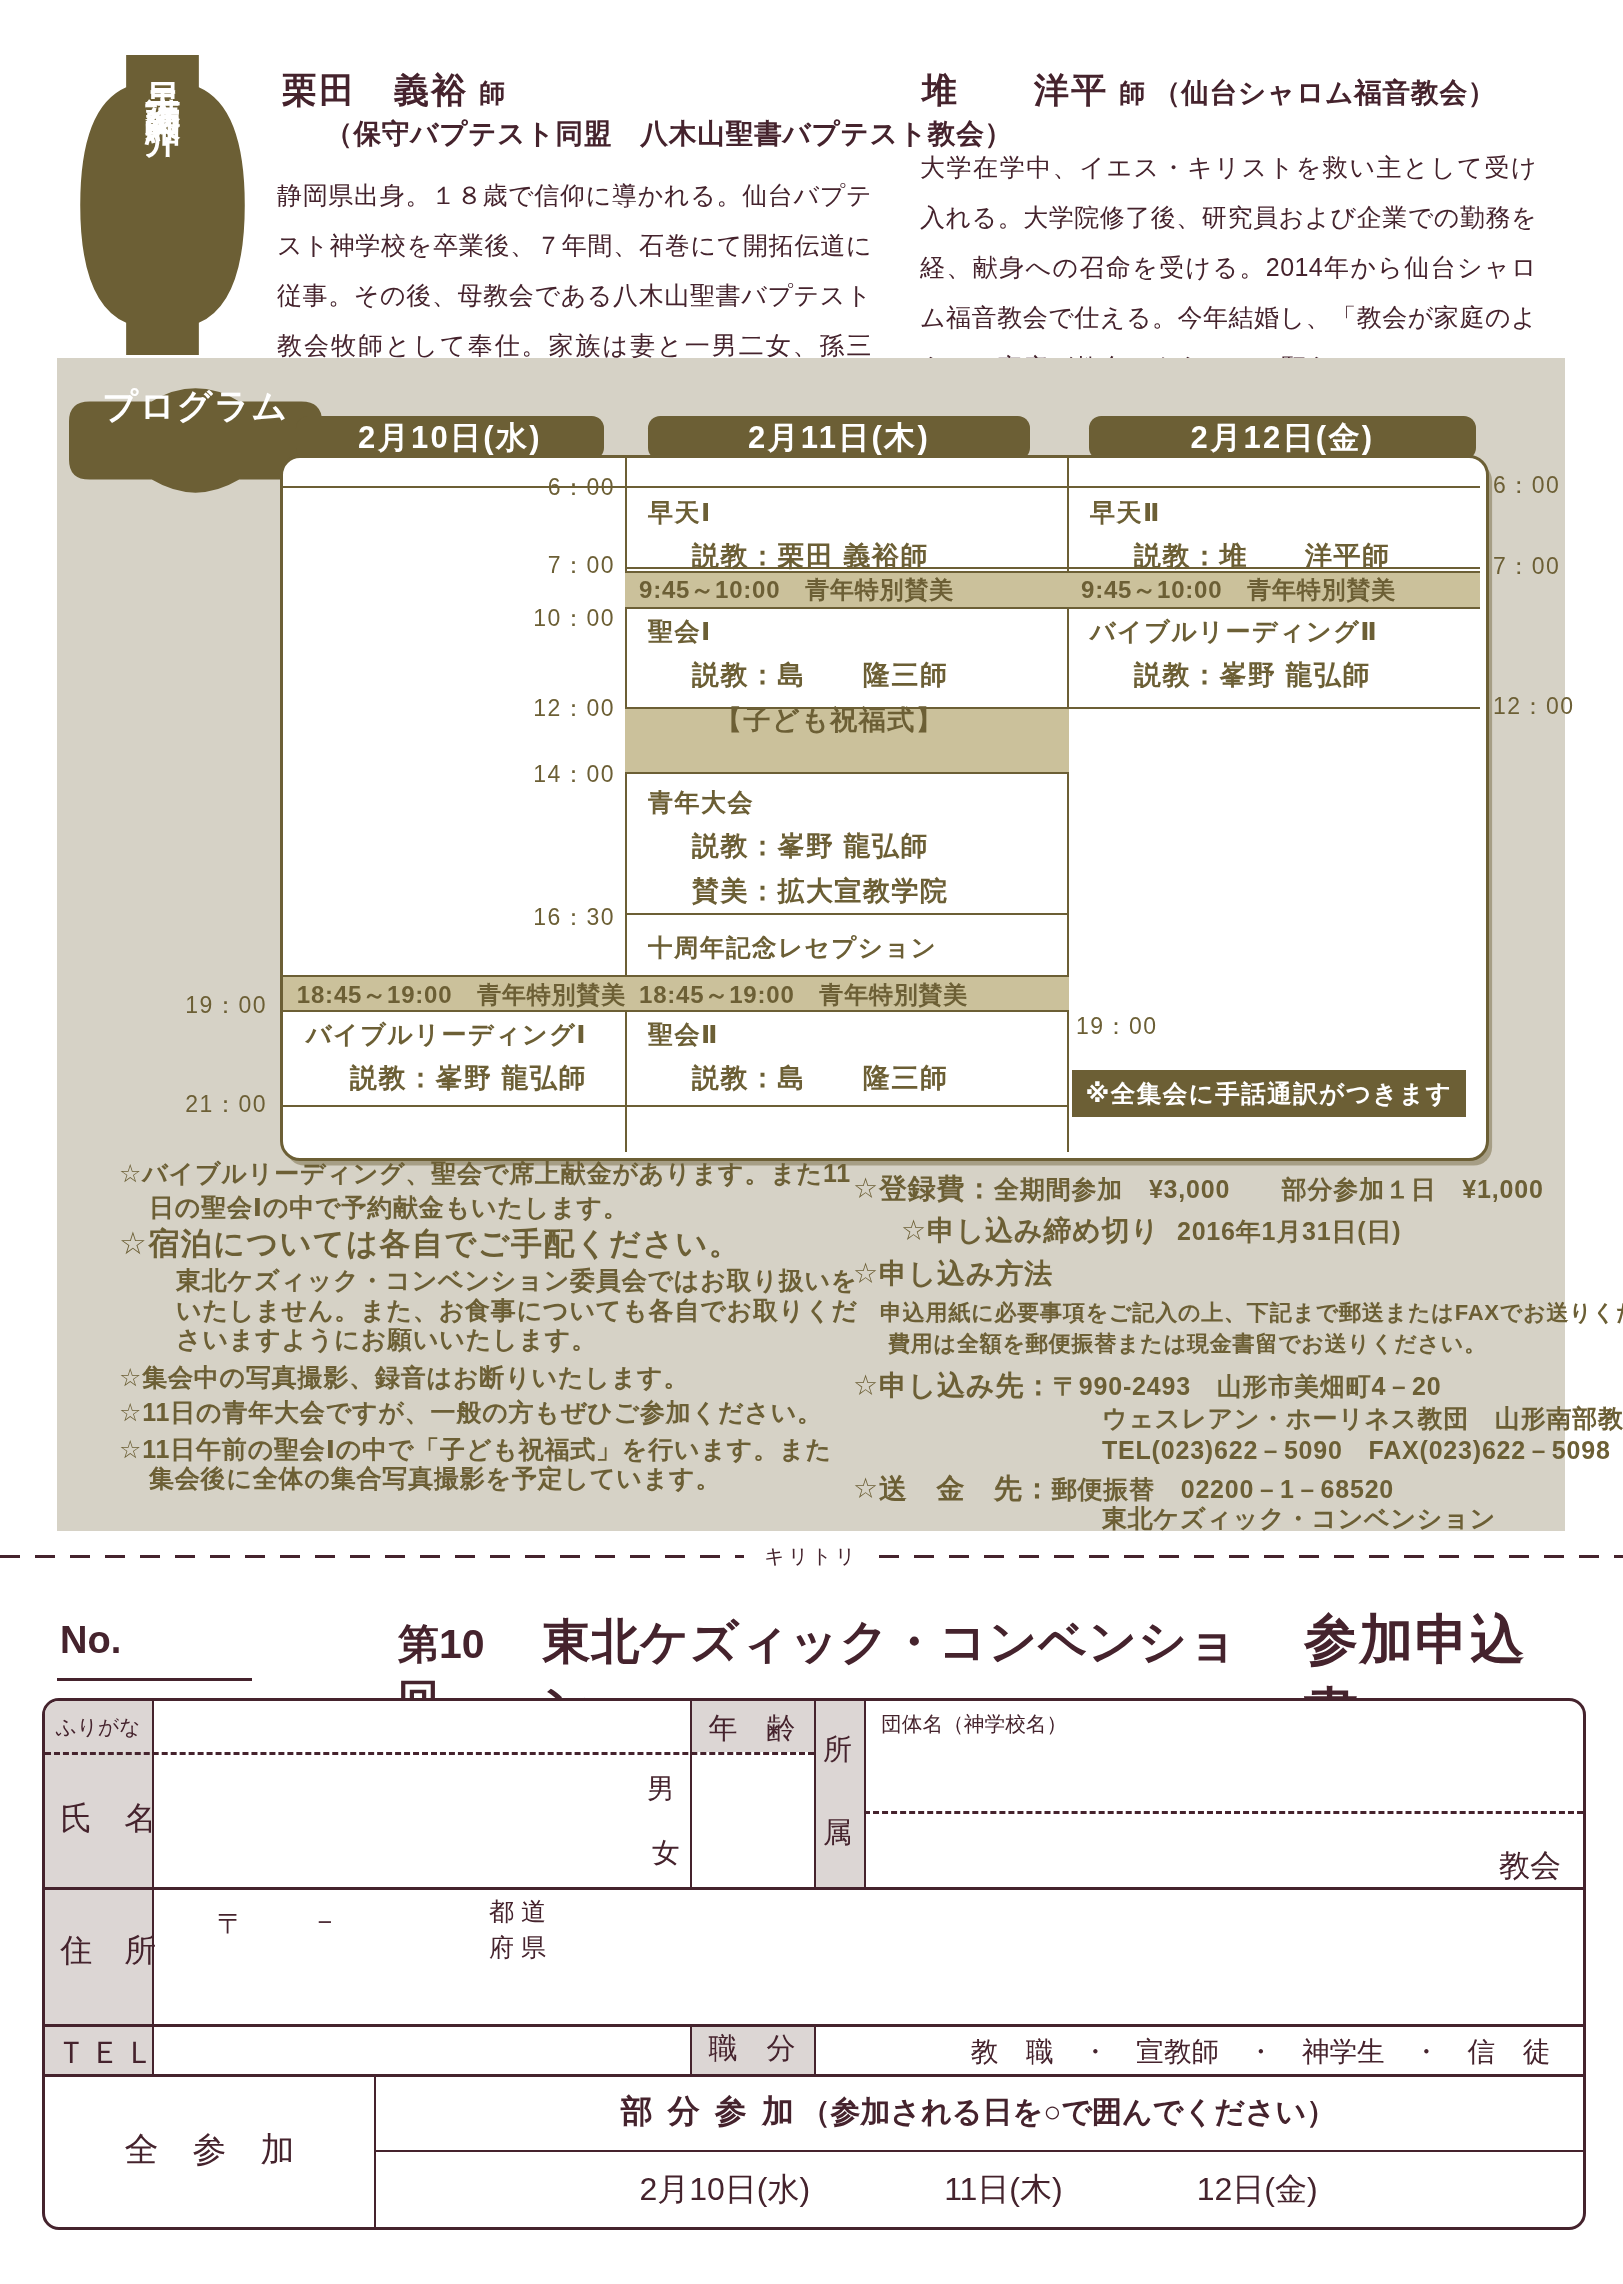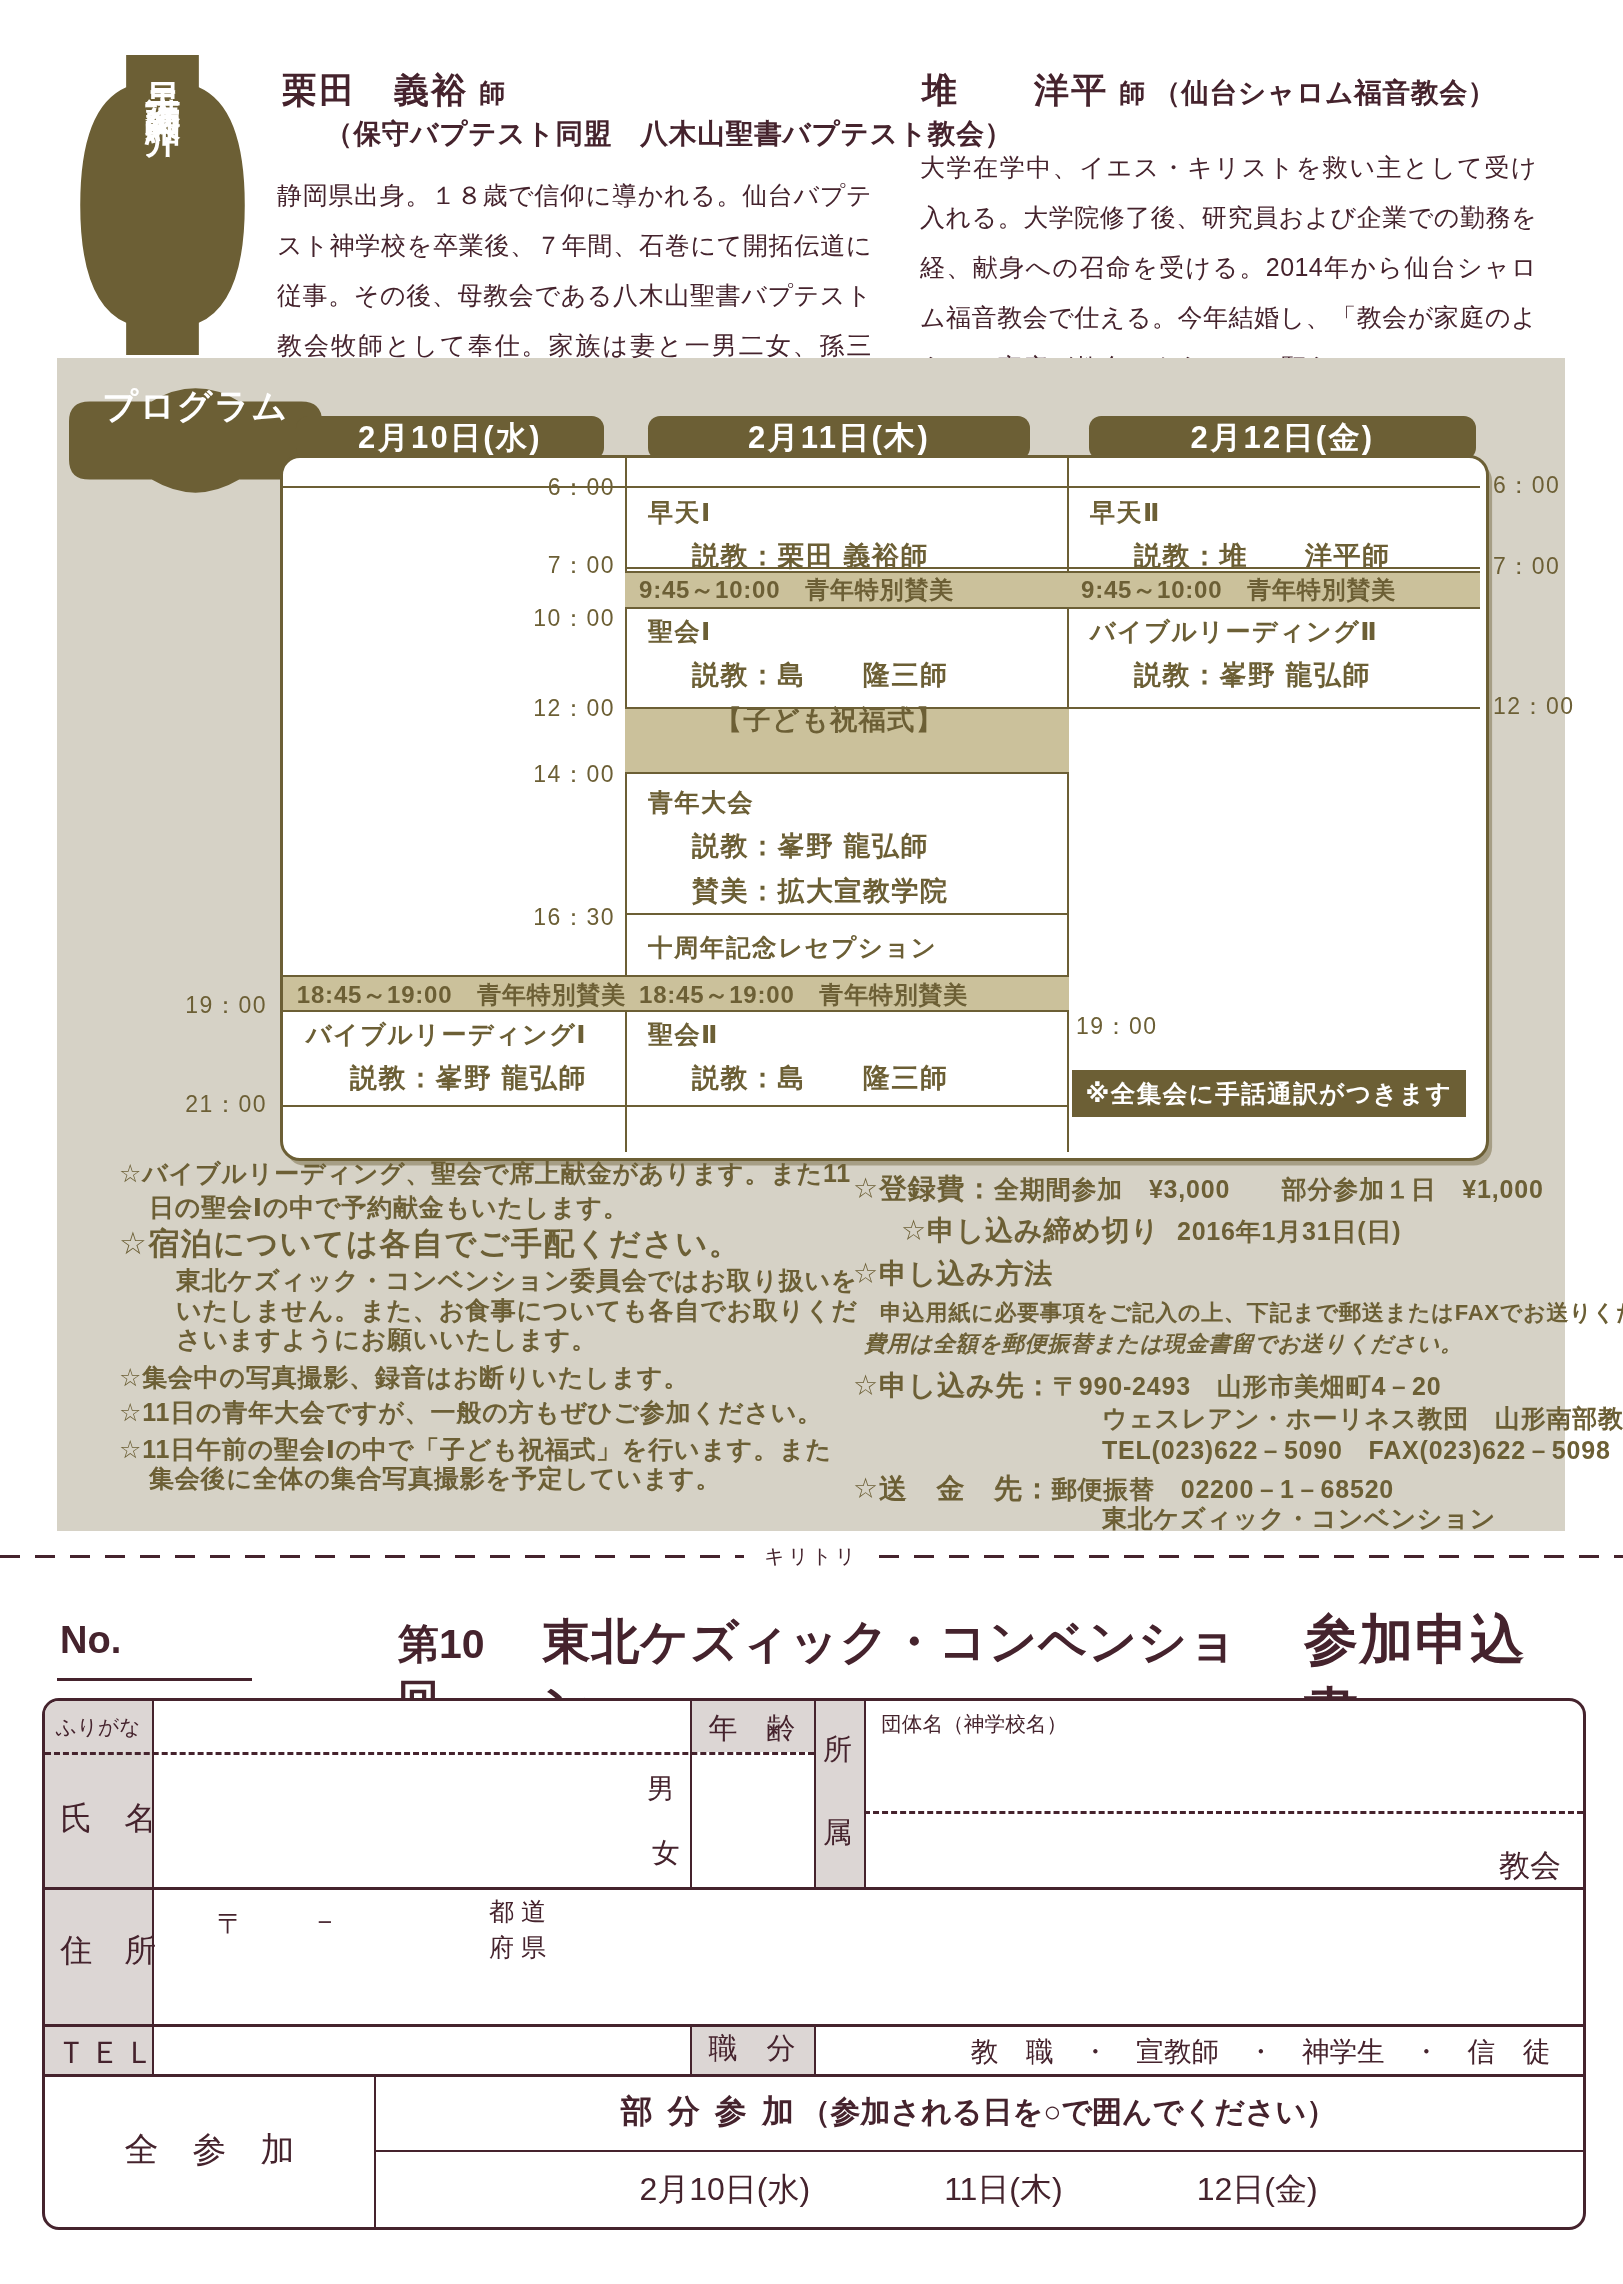--- a/index.html
+++ b/index.html
@@ -180,21 +180,21 @@
   <div class="note" style="left:149px;top:1462px;">集会後に全体の集合写真撮影を予定しています。</div>
 
   <div class="note" style="left:853px;top:1170px;">
     <span class="nlabel">☆登録費：</span><span>全期間参加　¥3,000　　部分参加１日　¥1,000</span>
   </div>
   <div class="note" style="left:853px;top:1212px;margin-left:48px;">
     <span class="nlabel">☆申し込み締め切り</span><span class="nval">2016年1月31日(日)</span>
   </div>
   <div class="note nlabel" style="left:853px;top:1255px;">☆申し込み方法</div>
   <div class="note note-sm" style="left:880px;top:1298px;">申込用紙に必要事項をご記入の上、下記まで郵送またはFAXでお送りください。</div>
-  <div class="note note-sm" style="left:864px;top:1329px;font-style:italic;">費用は全額を郵便振替または現金書留でお送りください。</div>
+  <div class="note note-sm" style="left:888px;top:1329px;">費用は全額を郵便振替または現金書留でお送りください。</div>
   <div class="note" style="left:853px;top:1367px;">
     <span class="nlabel">☆申し込み先：</span><span>〒990-2493　山形市美畑町4－20</span>
   </div>
   <div class="note" style="left:1102px;top:1402px;">ウェスレアン・ホーリネス教団　山形南部教会</div>
   <div class="note" style="left:1102px;top:1434px;">TEL(023)622－5090　FAX(023)622－5098</div>
   <div class="note" style="left:853px;top:1470px;">
     <span class="nlabel">☆送　金　先：</span><span>郵便振替　02200－1－68520</span>
   </div>
   <div class="note" style="left:1102px;top:1502px;">東北ケズィック・コンベンション</div>
 

